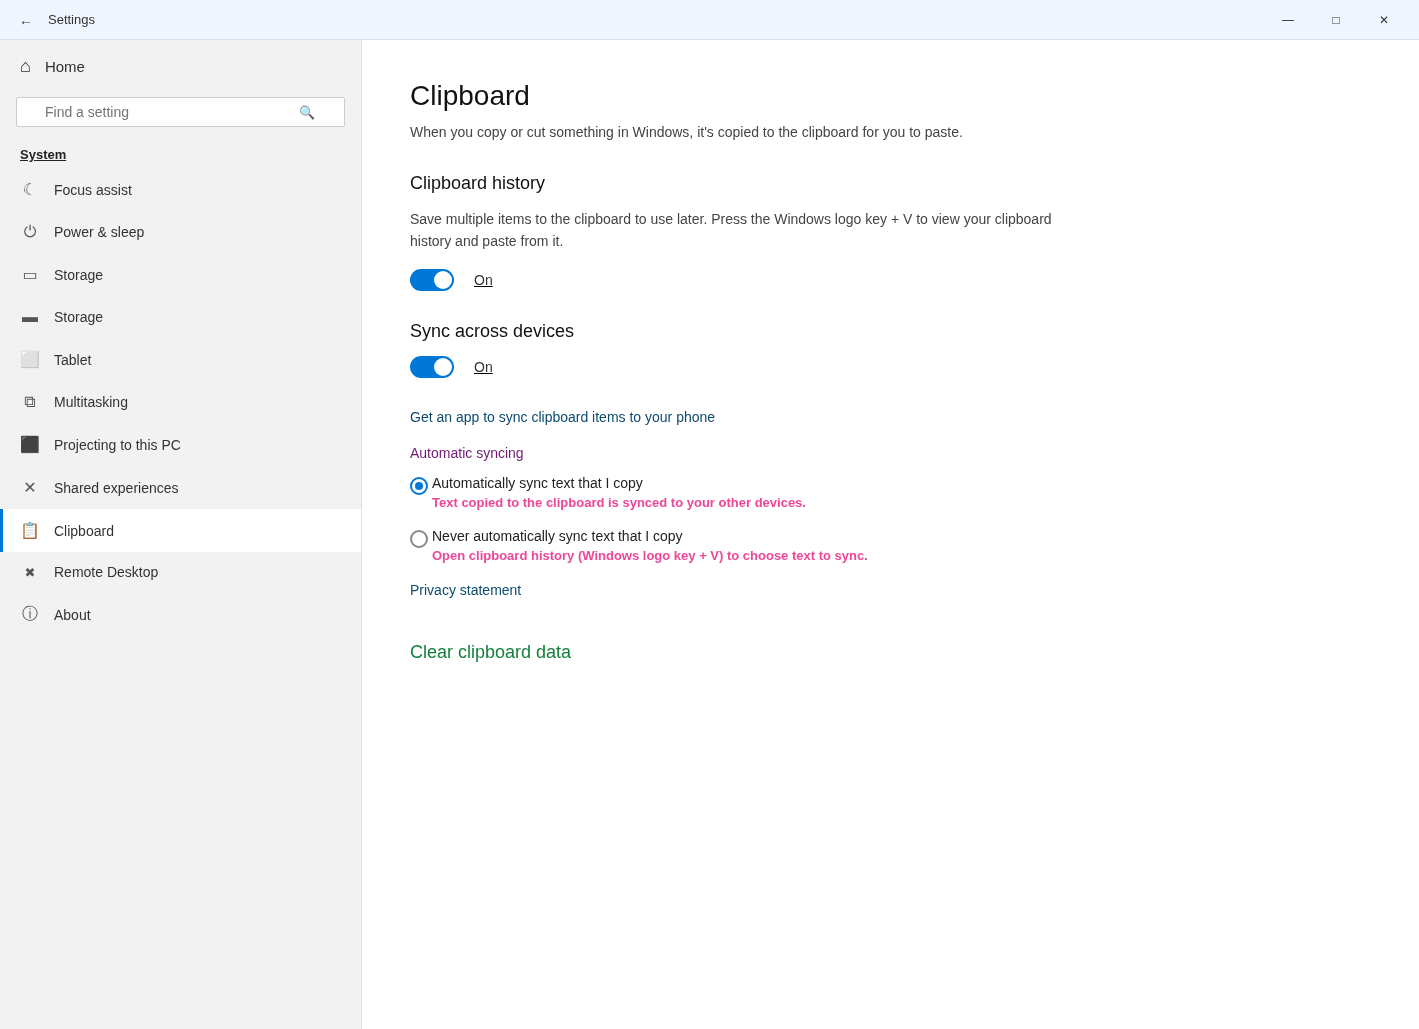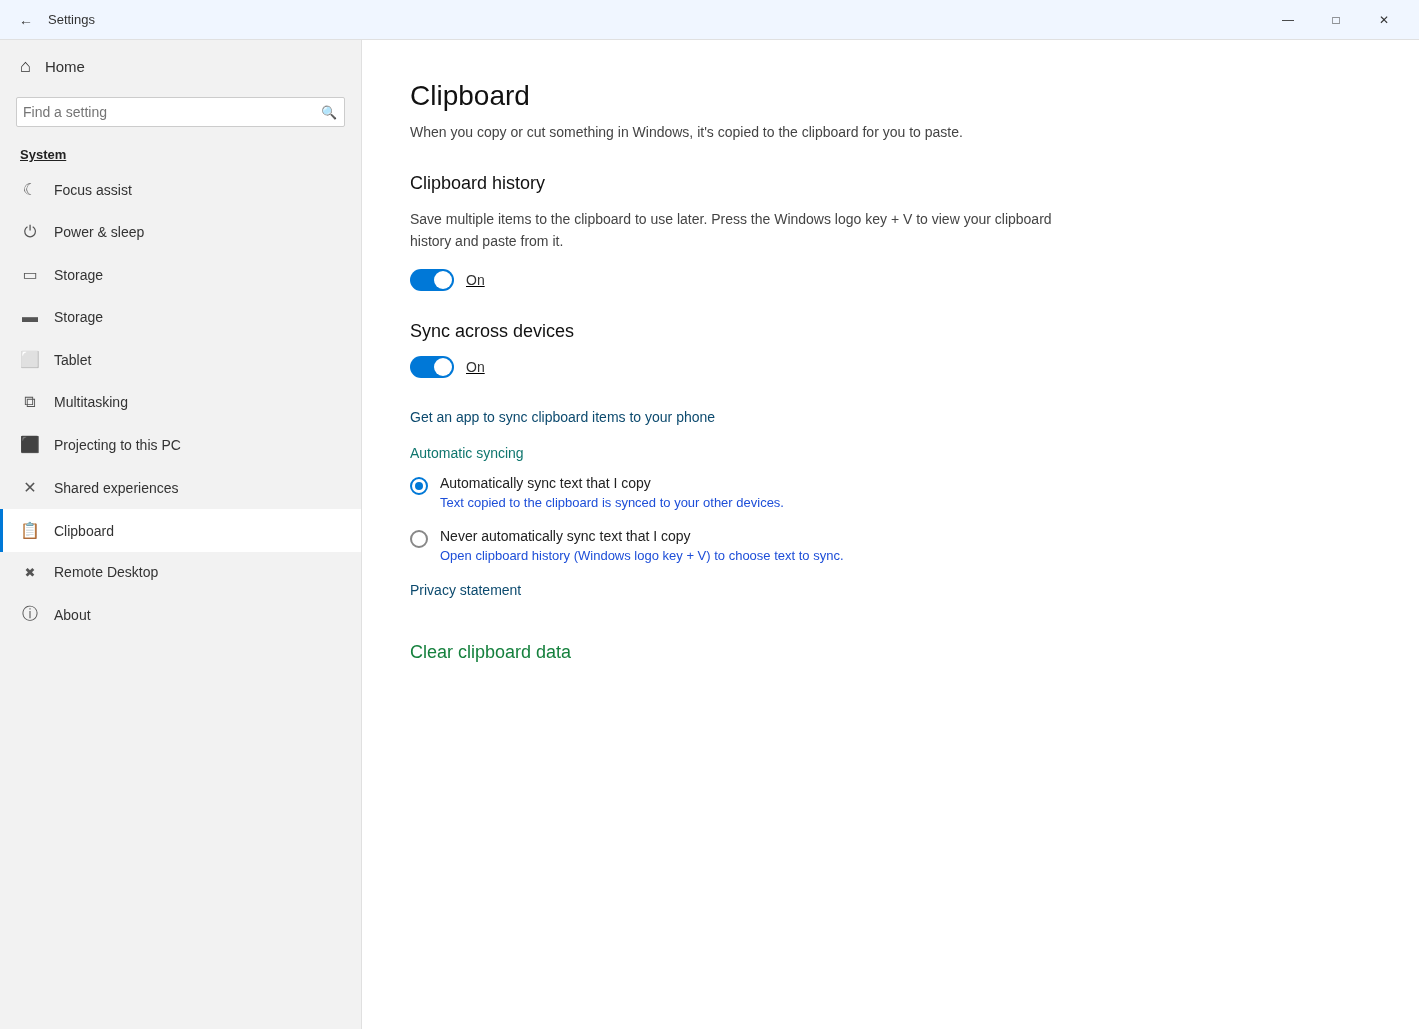--- a/index.html
+++ b/index.html
@@ -84,21 +84,21 @@
     }
     .sidebar-home-icon { font-size: 18px; }
 
     .sidebar-search {
       margin: 4px 16px 12px;
       display: flex;
       align-items: center;
       background: #fff;
       border: 1px solid #ccc;
       border-radius: 2px;
-      padding: 6px 6px;
+      padding: 6px 28px;
       gap: 8px;
     }
     .sidebar-search input {
       border: none;
       outline: none;
       font-size: 14px;
       flex: 1;
       background: transparent;
       color: #555;
     }
@@ -177,21 +177,21 @@
       font-size: 14px;
       color: #444;
       line-height: 1.6;
       max-width: 680px;
       margin-bottom: 16px;
     }
 
     .toggle-row {
       display: flex;
       align-items: center;
-      gap: 12px;
+      gap: 20px;
       margin-bottom: 30px;
       text-decoration: underline;
     }
 
     .toggle {
       width: 44px;
       height: 22px;
       border-radius: 11px;
       background: #0078d7;
       position: relative;
@@ -223,28 +223,28 @@
       color: #0c4a6e;
       font-size: 14px;
       cursor: pointer;
       text-decoration: none;
       display: inline-block;
       margin-bottom: 20px;
     }
 
     .auto-sync-label {
       font-size: 14px;
-      color: #0f766e;
+      color: #701a75;
       margin-bottom: 14px;
     }
 
     .radio-option {
       display: flex;
       align-items: flex-start;
-      gap: 12px;
+      gap: 4px;
       margin-bottom: 18px;
     }
 
     .radio-circle {
       width: 18px;
       height: 18px;
       border-radius: 50%;
       border: 2px solid #0078d7;
       margin-top: 2px;
       flex-shrink: 0;
@@ -266,21 +266,22 @@
     }
 
     .radio-content {}
     .radio-title {
       font-size: 14px;
       color: #222;
       margin-bottom: 4px;
     }
     .radio-desc {
       font-size: 13px;
-      color: #1d4ed8;
+      color: #ec4899;
+      font-weight: bold;
     }
 
     .section-clear-title {
       font-size: 18px;
       font-weight: 400;
       color: #15803d;
     }
   </style>
 </head>
 <body>

